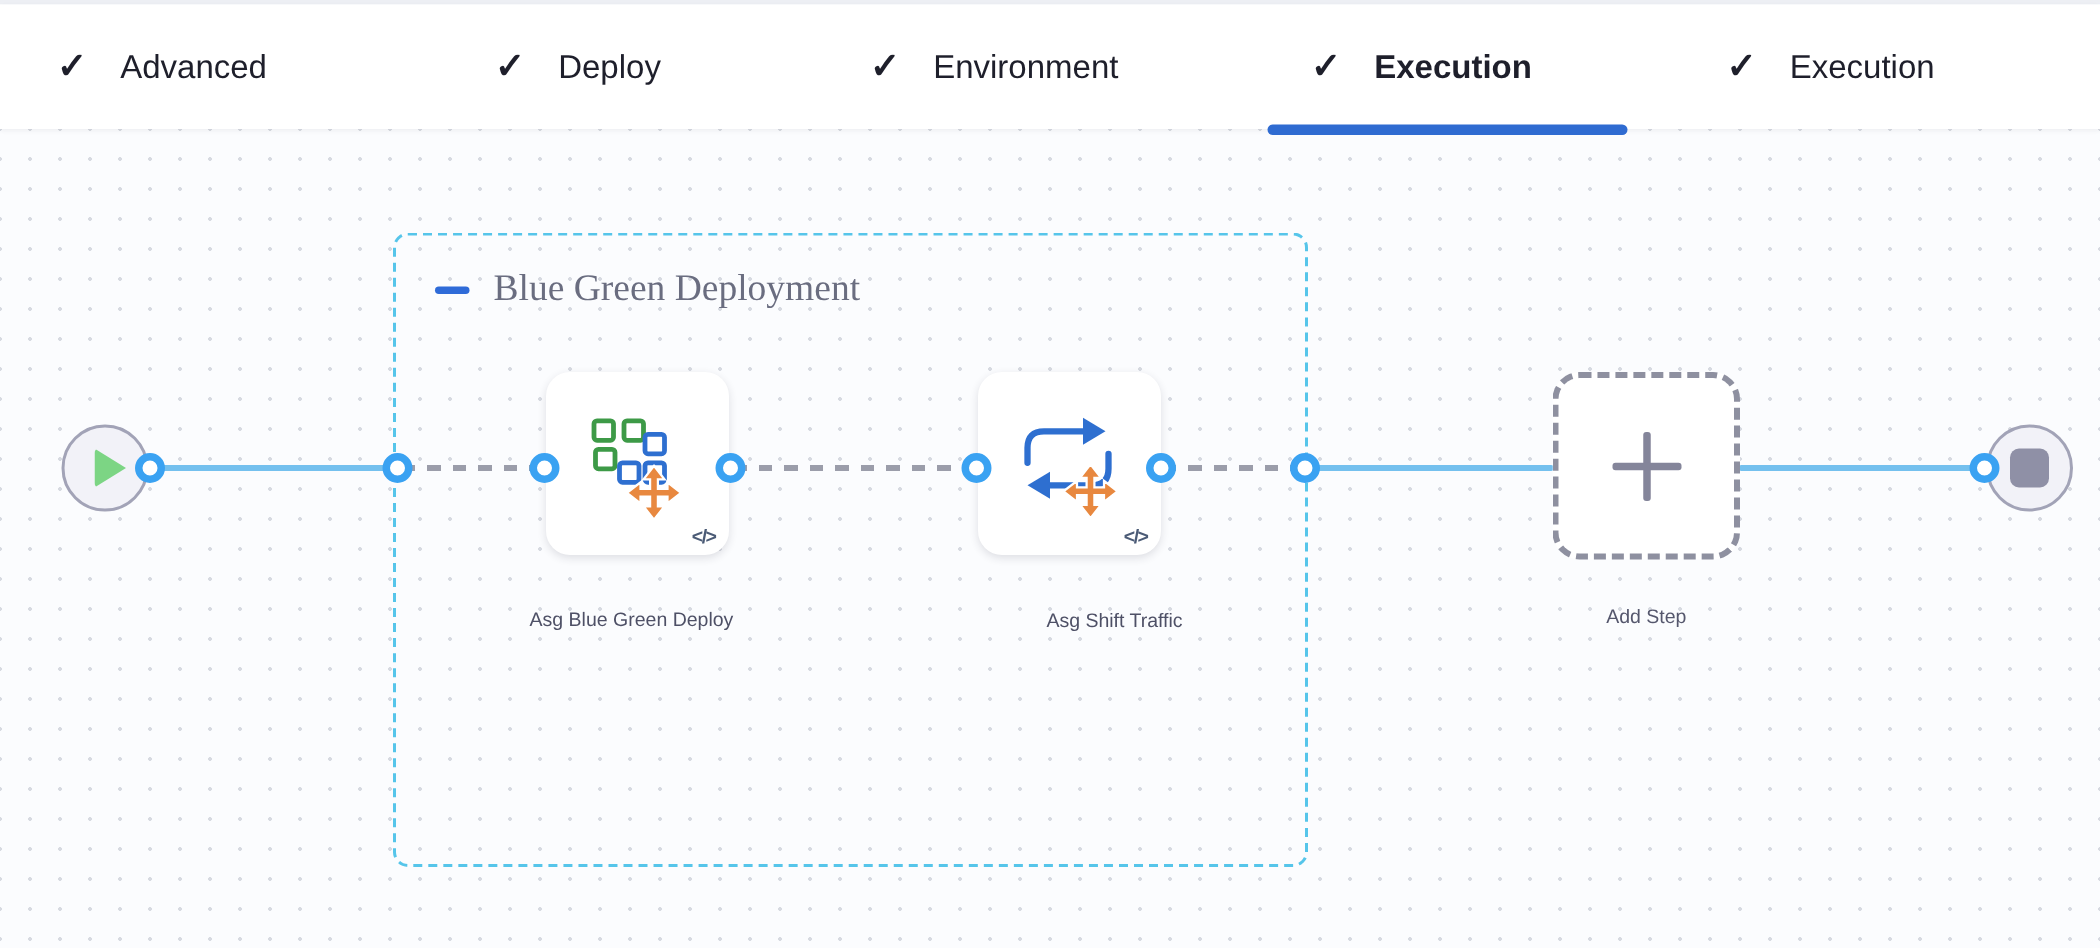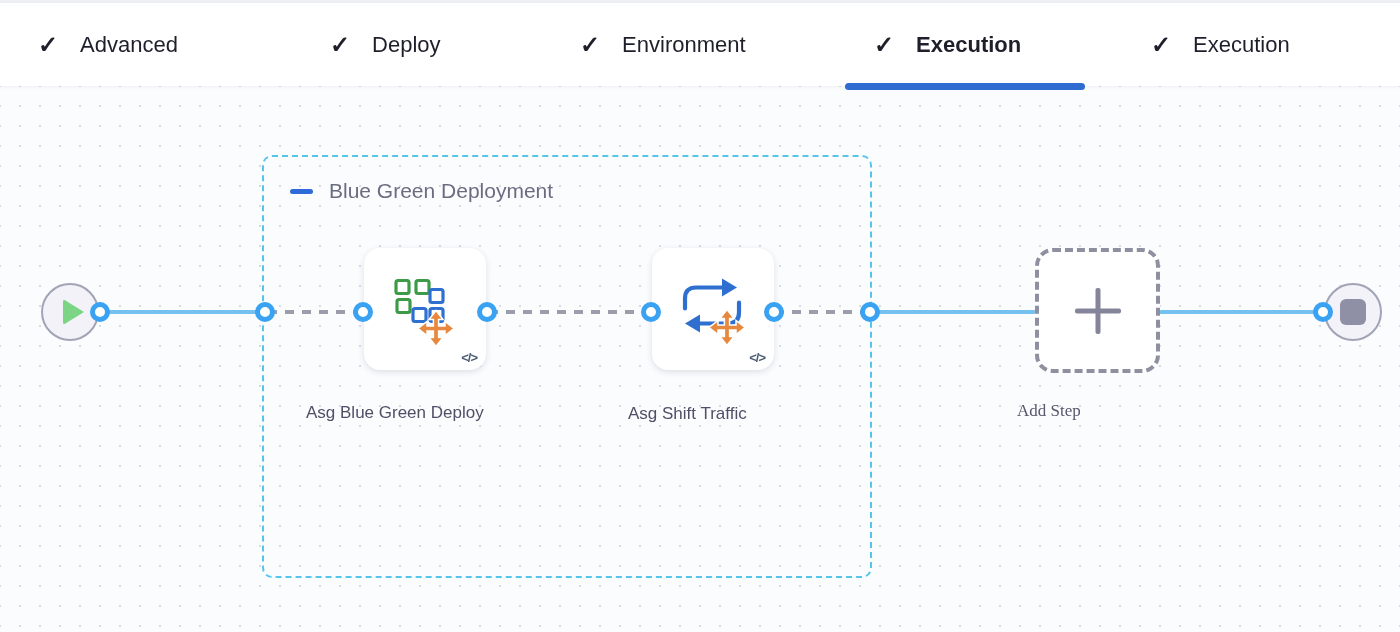--- a/index.html
+++ b/index.html
@@ -20,21 +20,21 @@
   
   .canvas { position:absolute; left:0; top:86px; width:1400px; height:546px; background:#fbfcfe;
             background-image:radial-gradient(circle, #d7dae1 1.1px, transparent 1.45px);
             background-size:20px 20px; background-position:10px 10px; }
 
   
   .group { position:absolute; left:262px; top:69px; width:610px; height:423px;
            border:2px dashed #56c5ea; border-radius:10px; }
   .group-header { position:absolute; left:26px; top:22px; display:flex; align-items:center; gap:16px; }
   .collapse-bar { width:23px; height:5px; background:#2f6bd8; border-radius:3px; cursor:pointer; }
-  .group-title { font-size:21px; color:#6a6d80; white-space:nowrap; }
+  .group-title { font-size:25px; color:#6a6d80; white-space:nowrap;font-family:Liberation Serif, serif; }
 
   
   .edge { position:absolute; height:4px; top:224px; border-radius:2px; }
   .edge.solid { background:#74c0ee; }
   .edge.dashed { background:repeating-linear-gradient(90deg,#9b9daa 0 9px,transparent 9px 17px); }
 
   
   .port { position:absolute; top:216px; width:20px; height:20px; border-radius:50%;
           background:#ffffff; border:5px solid #3aa2f2; z-index:4; cursor:pointer; }
 
@@ -58,25 +58,25 @@
   
   .add-node { position:absolute; left:1035px; top:162px; width:125px; height:125px;
               background:#ffffff; border:4px dashed #8e90a0; border-radius:18px; z-index:3;
               cursor:pointer; display:flex; align-items:center; justify-content:center; }
   .plus { position:relative; width:46px; height:46px; }
   .plus::before, .plus::after { content:""; position:absolute; background:#84859a; border-radius:2px; }
   .plus::before { left:50%; top:0; width:5px; height:46px; transform:translateX(-50%); }
   .plus::after  { top:50%; left:0; height:5px; width:46px; transform:translateY(-50%); }
 
   
-  .node-label { position:absolute; text-align:left; font-size:17px; color:#4e5066;
+  .node-label { position:absolute; text-align:center; font-size:13px; color:#4e5066;
                 line-height:31px; }
   .lbl-step1 { left:306px; top:311px; width:230px; }
   .lbl-step2 { left:628px; top:312px; width:230px; }
-  .lbl-add   { left:1017px; top:309px; width:161px; color:#55576d;font-family:Liberation Serif, serif; }
+  .lbl-add   { left:1017px; top:309px; width:161px; color:#55576d; }
 </style>
 </head>
 <body>
 
 <div class="topstrip"></div>
 <div class="tabbar">
   <div class="tab" style="left:38px">
     <span class="check">✓</span>
     <span>Advanced</span>
   </div>

